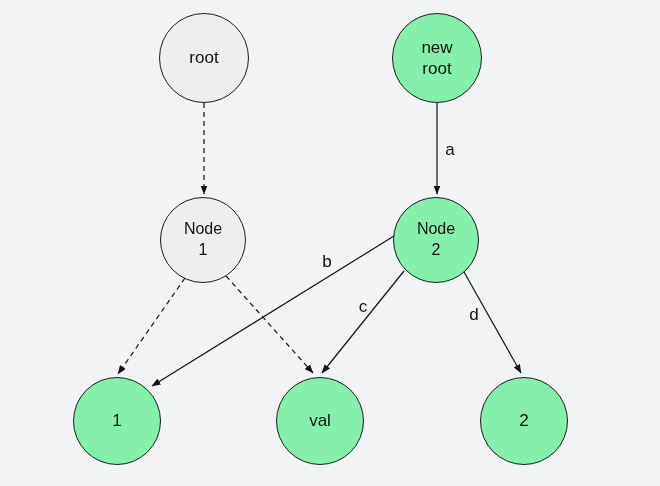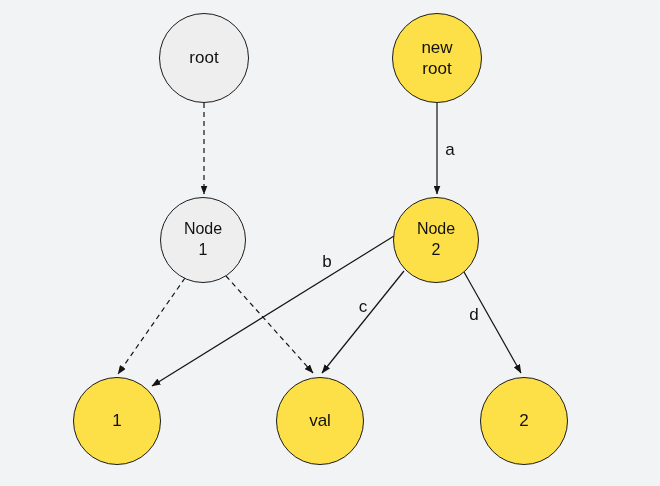--- a/index.html
+++ b/index.html
@@ -32,21 +32,21 @@
     border: 1.3px solid #1c1c1c;
     border-radius: 50%;
     display: flex;
     align-items: center;
     justify-content: center;
     text-align: center;
     white-space: pre-line;
     color: #111;
   }
   .node.old { background: #eeeeee; }
-  .node.new { background: #fde047; }
+  .node.new { background: #86efac; }
   .node.big   { font-size: 17px; line-height: 1.25; }
   .node.small { font-size: 16px; line-height: 1.3; }
   .edge-label {
     position: absolute;
     transform: translate(-50%, -50%);
     font-size: 17px;
     color: #111;
   }
 </style>
 </head>

